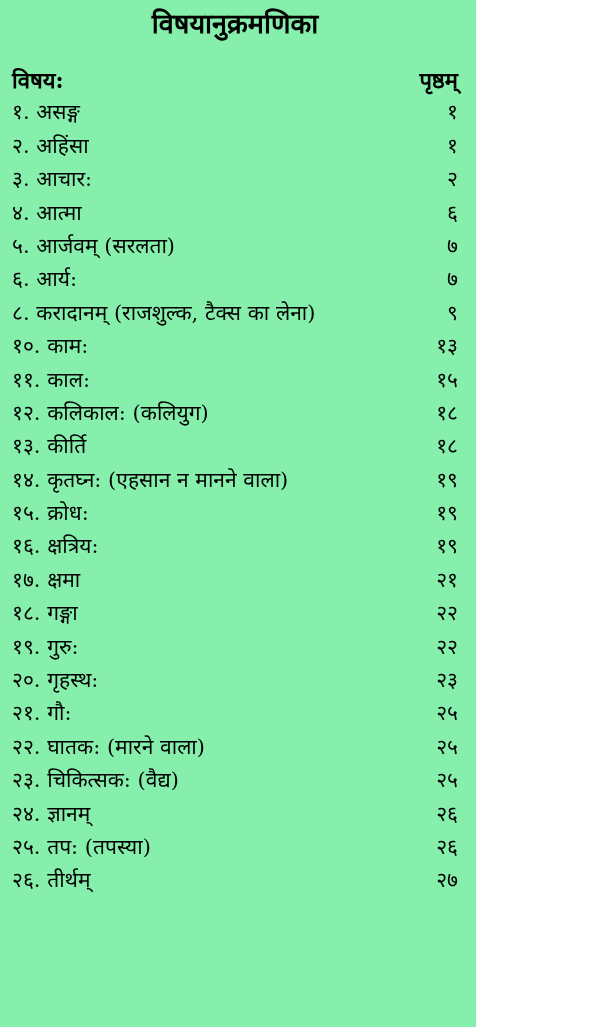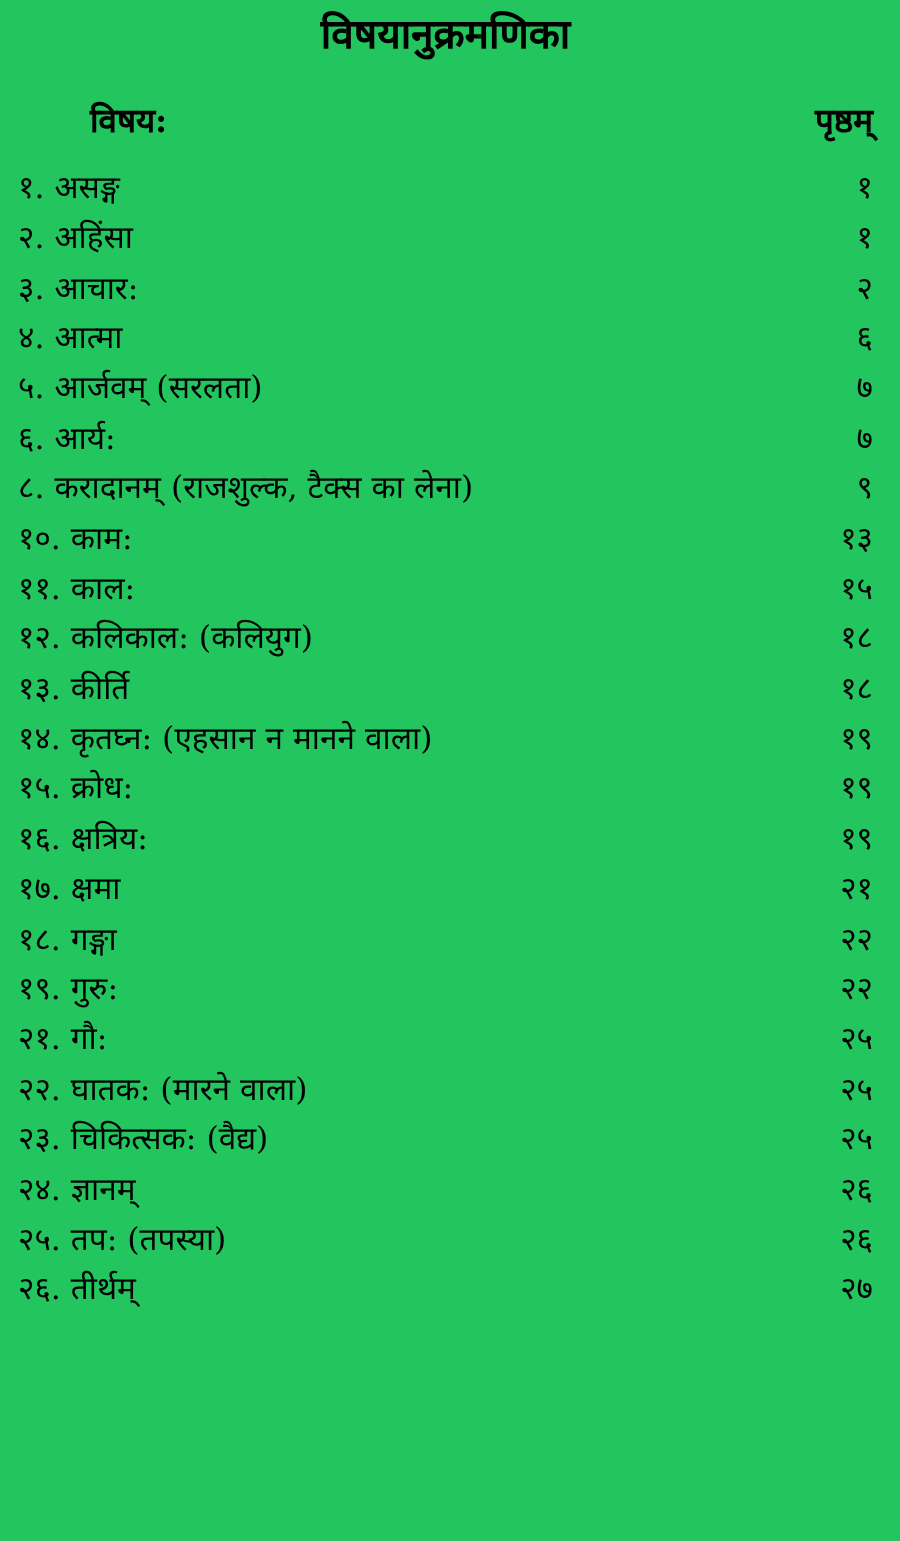--- a/index.html
+++ b/index.html
@@ -2,52 +2,51 @@
 <html><head>
 <meta charset="utf-8">
 <style>
   html, body {
     margin: 0;
     padding: 0;
     background: #ffffff;
   }
   .page {
     position: relative;
-    width: 600px;
+    width: 476px;
     height: 1027px;
-    background: #22c55e;
+    background: #86efac;
     color: #000000;
     font-family: "DejaVu Serif", serif;
     box-sizing: border-box;
     padding: 6px 18px 8px 12px;
     overflow: hidden;
   }
   .title {
     text-align: center;
     font-size: 27px;
     font-weight: 700;
     margin: 2px 0 0 0;
     line-height: 1.2;
   }
   .header-row {
     display: flex;
     justify-content: space-between;
     align-items: flex-end;
     font-size: 22px;
     font-weight: 700;
     margin-top: 24px;
-    margin-left: 48px;
   }
   .toc-list {
     margin-top: 8px;
   }
   .toc-row {
     display: flex;
     justify-content: space-between;
-    align-items: flex-end;
+    align-items: flex-start;
     height: 33.4px;
     font-size: 21px;
     line-height: 1;
   }
   .toc-row .entry {
     white-space: nowrap;
   }
   .toc-row .pg {
     text-align: right;
     white-space: nowrap;
@@ -145,20 +144,24 @@
   <div class="toc-row">
     <span class="entry"><span class="num">१८.</span> <span class="t">गङ्गा</span></span>
     <span class="pg">२२</span>
   </div>
 
   <div class="toc-row">
     <span class="entry"><span class="num">१९.</span> <span class="t">गुरु:</span></span>
     <span class="pg">२२</span>
   </div>
 
+  <div class="toc-row">
+    <span class="entry"><span class="num">२०.</span> <span class="t">गृहस्थ:</span></span>
+    <span class="pg">२३</span>
+  </div>
 
   <div class="toc-row">
     <span class="entry"><span class="num">२१.</span> <span class="t">गौ:</span></span>
     <span class="pg">२५</span>
   </div>
 
   <div class="toc-row">
     <span class="entry"><span class="num">२२.</span> <span class="t">घातक: (मारने वाला)</span></span>
     <span class="pg">२५</span>
   </div>

